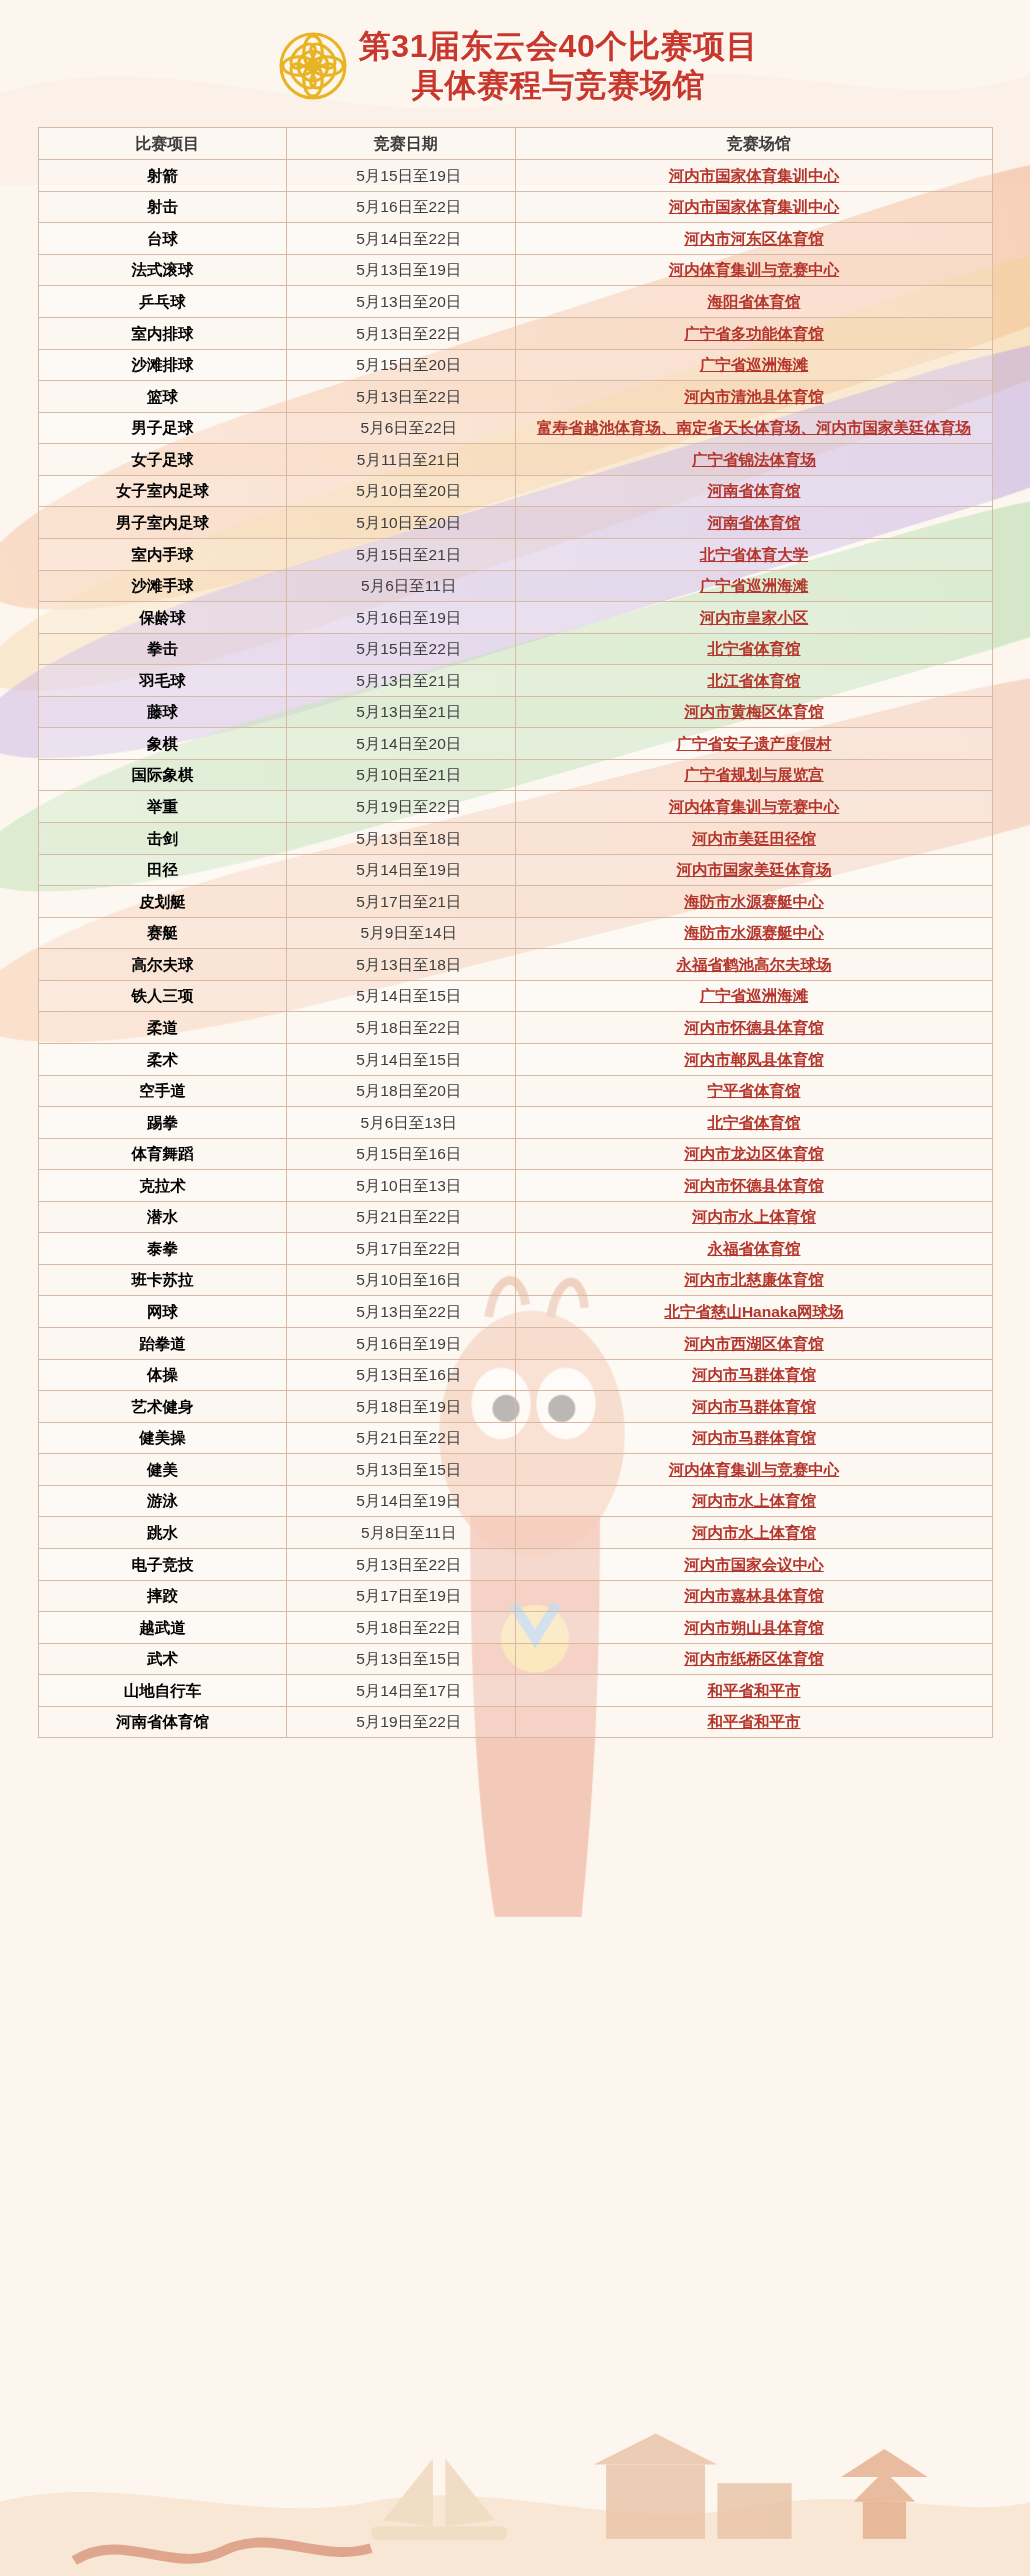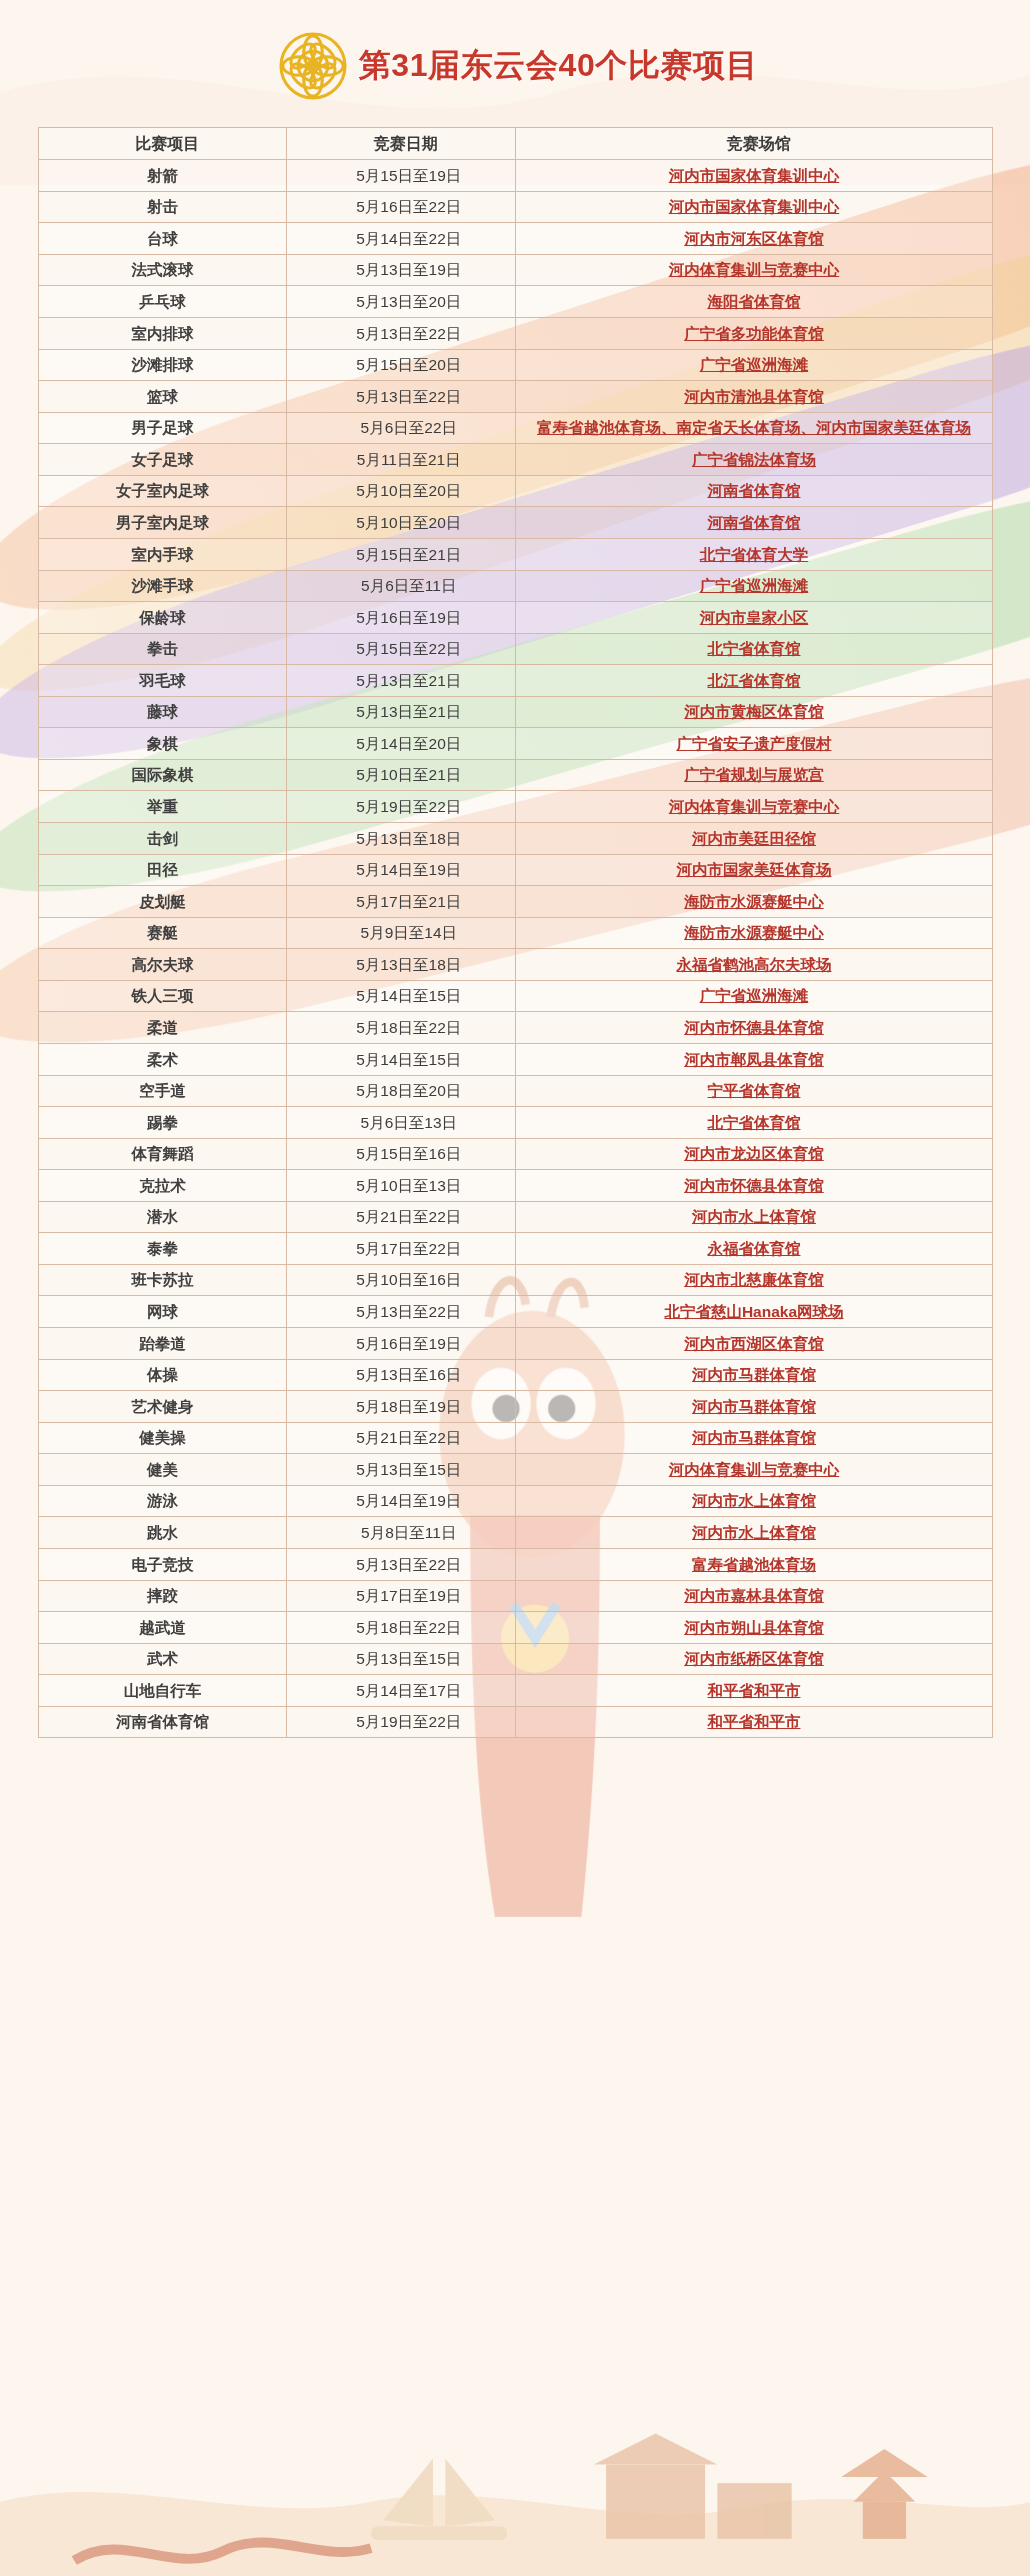--- a/index.html
+++ b/index.html
@@ -83,21 +83,21 @@
     background:rgba(255,255,255,.42);
     color:#3c3c3c;
     font-size:16px;
     padding-left:12px;
   }
   td.date{
     color:#3c3c3c;
     font-weight:normal;
     padding-left:18px;
   }
-  td.sport{color:#404040;}
+  td.sport{color:#000000;}
   td.venue{color:#b4352b;text-decoration:underline;}
   tbody tr:nth-child(odd) td{background:rgba(255,255,255,.30);}
   tbody tr:nth-child(even) td{background:rgba(255,255,255,.18);}
 </style>
 </head>
 <body>
 
 <div class="bg">
   <svg class="topwave" viewBox="0 0 1667 300" preserveAspectRatio="none">
     <path d="M0,150 C300,60 600,240 900,150 C1200,60 1450,200 1667,120 L1667,300 L0,300 Z" fill="#f7e4d3" opacity=".5"></path>
@@ -156,20 +156,21 @@
       <ellipse cx="42" cy="65" rx="26" ry="15"></ellipse>
       <ellipse cx="88" cy="65" rx="26" ry="15"></ellipse>
       <ellipse cx="49" cy="49" rx="14" ry="24" transform="rotate(45 49 49)"></ellipse>
       <ellipse cx="81" cy="81" rx="14" ry="24" transform="rotate(45 81 81)"></ellipse>
       <ellipse cx="81" cy="49" rx="24" ry="14" transform="rotate(45 81 49)"></ellipse>
       <ellipse cx="49" cy="81" rx="24" ry="14" transform="rotate(45 49 81)"></ellipse>
     </g>
   </svg>
   <div class="title">
     <div>第31届东云会40个比赛项目</div>
+    <div>具体赛程与竞赛场馆</div>
   </div>
 </div>
 
 <div class="table-wrap">
   <table>
     <colgroup>
         <col class="c1">
         <col class="c2">
         <col class="c3">
       </colgroup>
@@ -397,21 +398,21 @@
           <td class="venue">河内市水上体育馆</td>
         </tr>
         <tr>
           <td class="sport">跳水</td>
           <td class="date">5月8日至11日</td>
           <td class="venue">河内市水上体育馆</td>
         </tr>
         <tr>
           <td class="sport">电子竞技</td>
           <td class="date">5月13日至22日</td>
-          <td class="venue">富寿省越池体育场</td>
+          <td class="venue">河内市国家会议中心</td>
         </tr>
         <tr>
           <td class="sport">摔跤</td>
           <td class="date">5月17日至19日</td>
           <td class="venue">河内市嘉林县体育馆</td>
         </tr>
         <tr>
           <td class="sport">越武道</td>
           <td class="date">5月18日至22日</td>
           <td class="venue">河内市朔山县体育馆</td>

